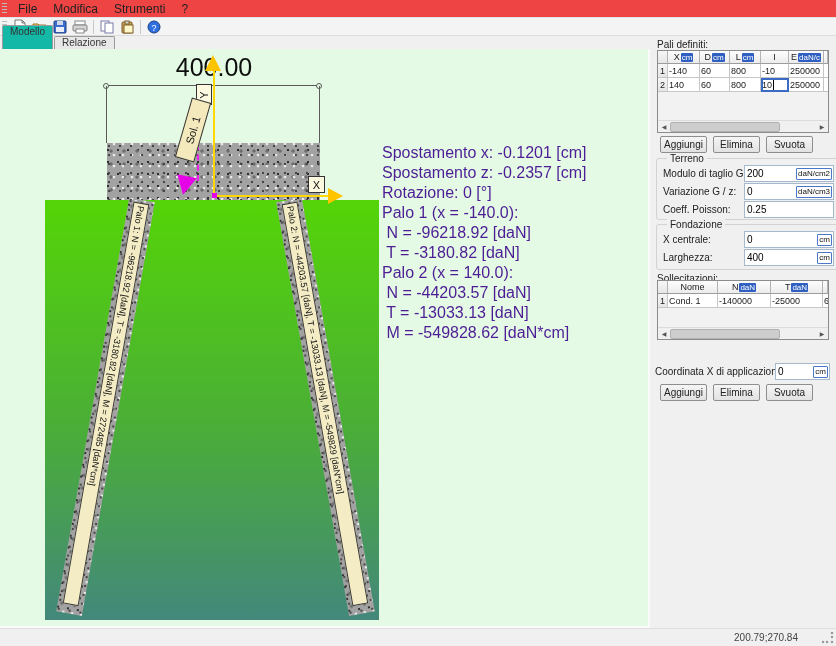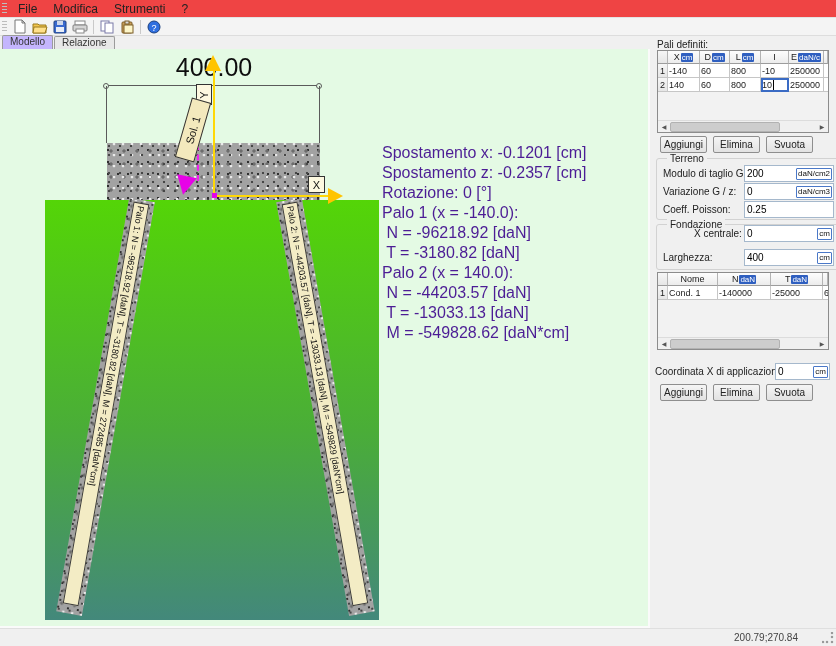--- a/index.html
+++ b/index.html
@@ -17,21 +17,21 @@
   
   .toolbar { position:absolute; left:0; top:18px; width:836px; height:18px;
     background:#f4f4f4; border-bottom:1px solid #ddd; display:flex; align-items:center; }
   .tbtn { width:20px; height:17px; display:flex; align-items:center; justify-content:center; }
   .tsep { width:1px; height:14px; background:#c9c9c9; margin:0 3px; }
   
   .leftcol { position:absolute; left:0; top:36px; width:652px; height:592px; }
   .tabstrip { height:13px; display:flex; align-items:flex-end; padding-left:2px; }
   .tab { font-size:10px; padding:0 7px 1px 7px; border:1px solid #9b9b9b; border-bottom:none;
     background:#e8e8e8; color:#333; margin-right:1px; border-radius:2px 2px 0 0; height:13px; line-height:12px;}
-  .tab.active { background:#c4b5fd; height:14px; position:relative; z-index:2; }
+  .tab.active { background:#14b8a6; height:24px; position:relative; z-index:2; }
   
   .canvas { position:relative; width:650px; height:579px; background:#e4fae4;
     border-right:2px solid #fafafa; border-bottom:2px solid #fafafa; overflow:hidden; }
   .dim-text { position:absolute; left:152px; top:4px; width:124px; text-align:center;
     font-size:25px; color:#0d0d0d; }
   .dim-line { position:absolute; left:106px; top:36px; width:214px; height:1px; background:#5a5a5a; }
   .dim-circle { position:absolute; width:6px; height:6px; border:1px solid #5a5a5a; border-radius:50%;
     background:#e4fae4; top:34px; }
   .dim-ext { position:absolute; top:37px; width:1px; height:57px; background:#5a5a5a; }
   .speckle { background-color:#a2a2a2;
@@ -322,39 +322,39 @@
       <div class="g-field" style="top:42px;">
         <label>Coeff. Poisson:</label>
         <div class="tbox">
           <input value="0.25" style="">
         </div>
       </div>
     </div>
 
     <div class="gbox" style="top:188px; height:46px;padding-left:38px;">
       <div class="gbox-title">Fondazione</div>
-      <div class="g-field" style="top:0;margin-left:31px;">
+      <div class="g-field" style="top:6px;">
         <label>X centrale:</label>
         <div class="tbox">
           <input value="0" style="">
           <span class="unit">cm</span>
         </div>
       </div>
       <div class="g-field" style="top:24px;">
         <label>Larghezza:</label>
         <div class="tbox">
           <input value="400" style="">
           <span class="unit">cm</span>
         </div>
       </div>
     </div>
 
     <div class="p-label" style="top:237px;">Sollecitazioni:</div>
 
-    <div class="grid" style="top:236px; height:78px;">
+    <div class="grid" style="top:244px; height:60px;">
       <div class="g-row head">
         <div class="g-cell rowhdr g2c0"></div>
         <div class="g-cell g2c1">
             <span>Nome</span>
           </div>
         <div class="g-cell g2c2">
             <span>N</span>
             <span class="badge">daN</span>
           </div>
         <div class="g-cell g2c3">

